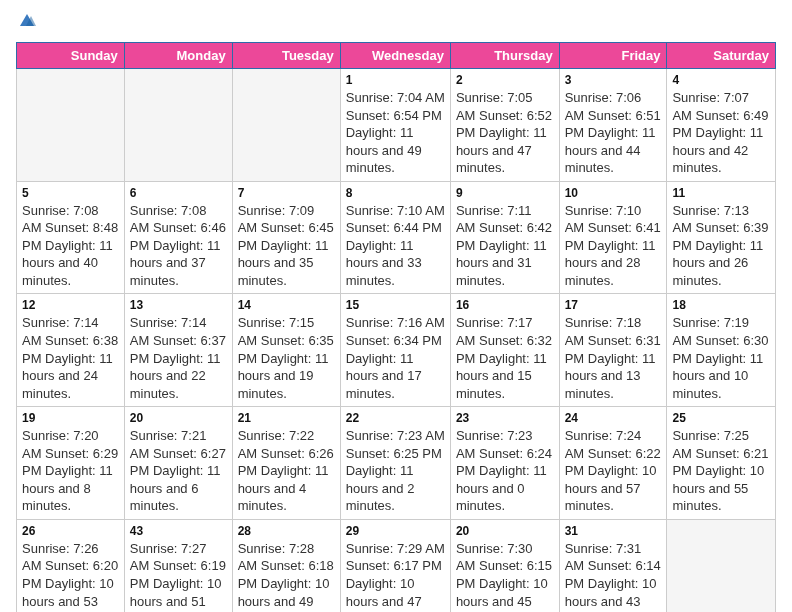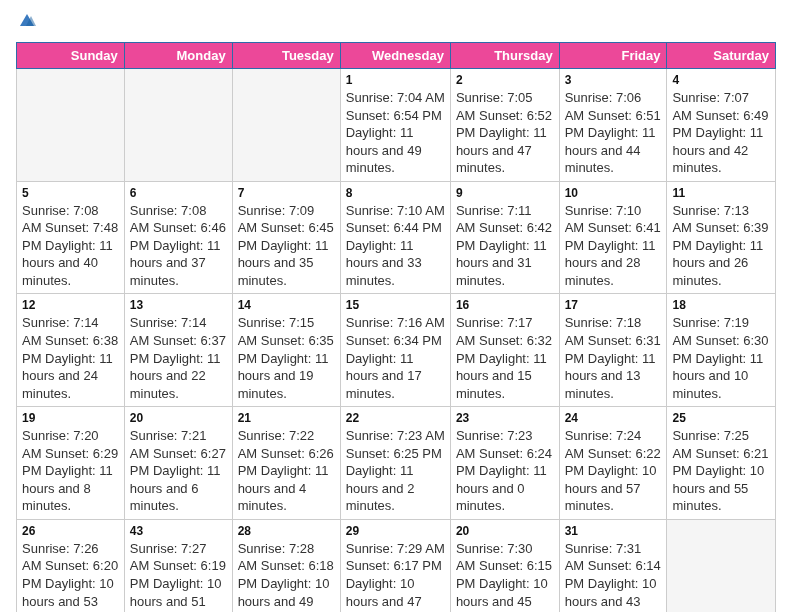--- a/index.html
+++ b/index.html
@@ -151,21 +151,21 @@
             <div class="day-info">Sunrise: 7:07 AM
 Sunset: 6:49 PM
 Daylight: 11 hours
 and 42 minutes.</div>
           </td>
         </tr>
         <tr>
           <td>
             <div class="day-number">5</div>
             <div class="day-info">Sunrise: 7:08 AM
-Sunset: 7:48 PM
+Sunset: 8:48 PM
 Daylight: 11 hours
 and 40 minutes.</div>
           </td>
           <td>
             <div class="day-number">6</div>
             <div class="day-info">Sunrise: 7:08 AM
 Sunset: 6:46 PM
 Daylight: 11 hours
 and 37 minutes.</div>
           </td>

